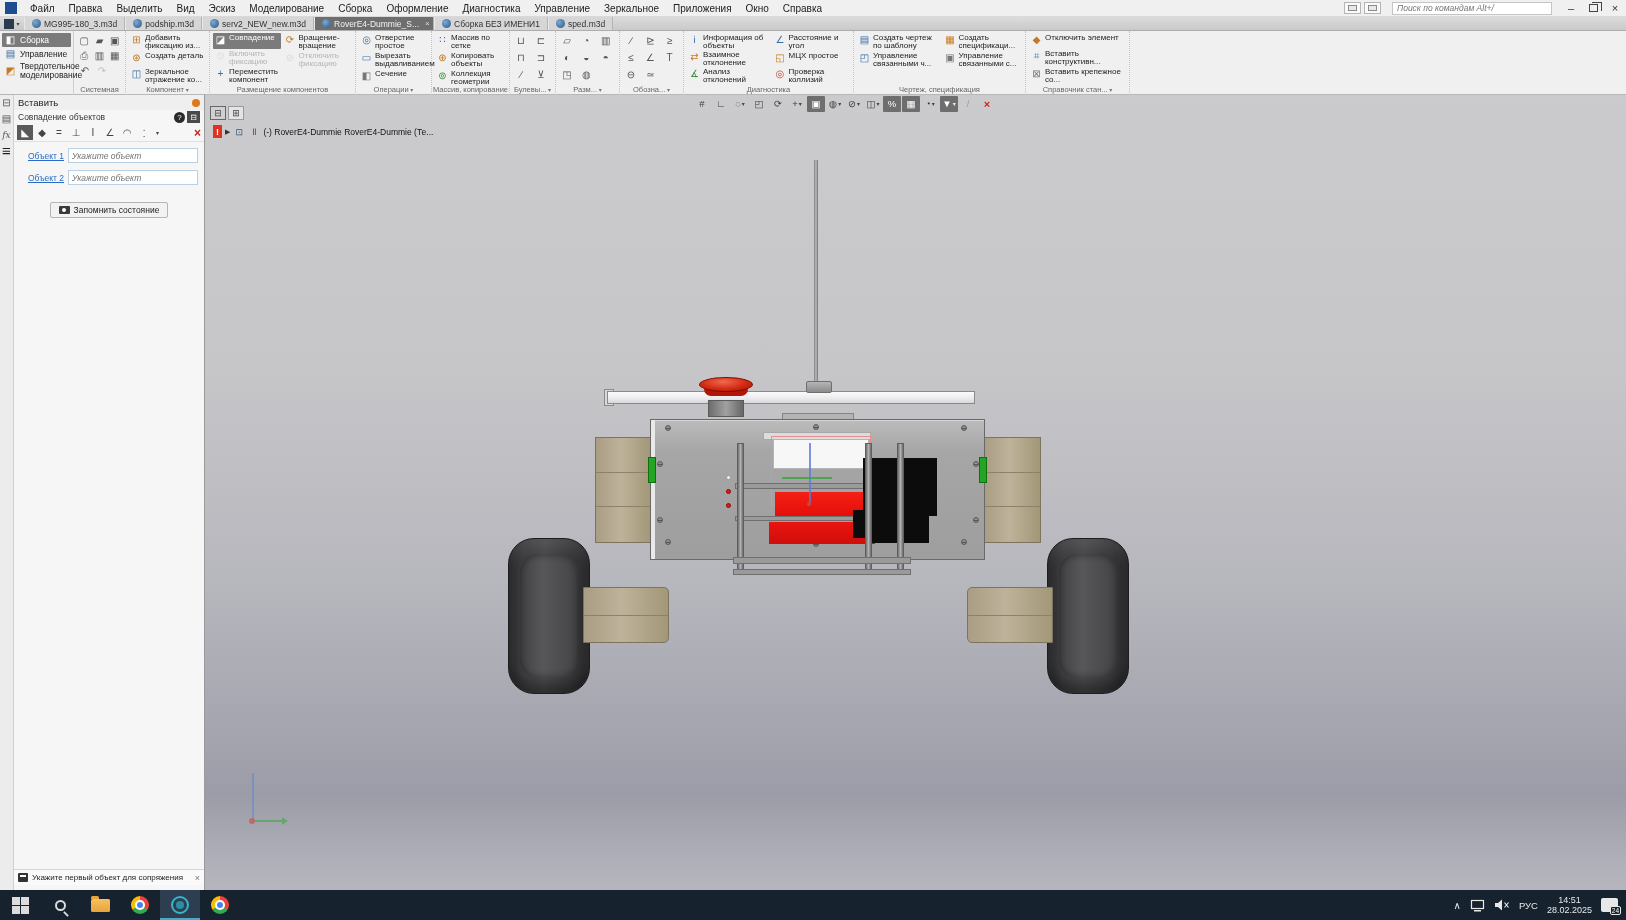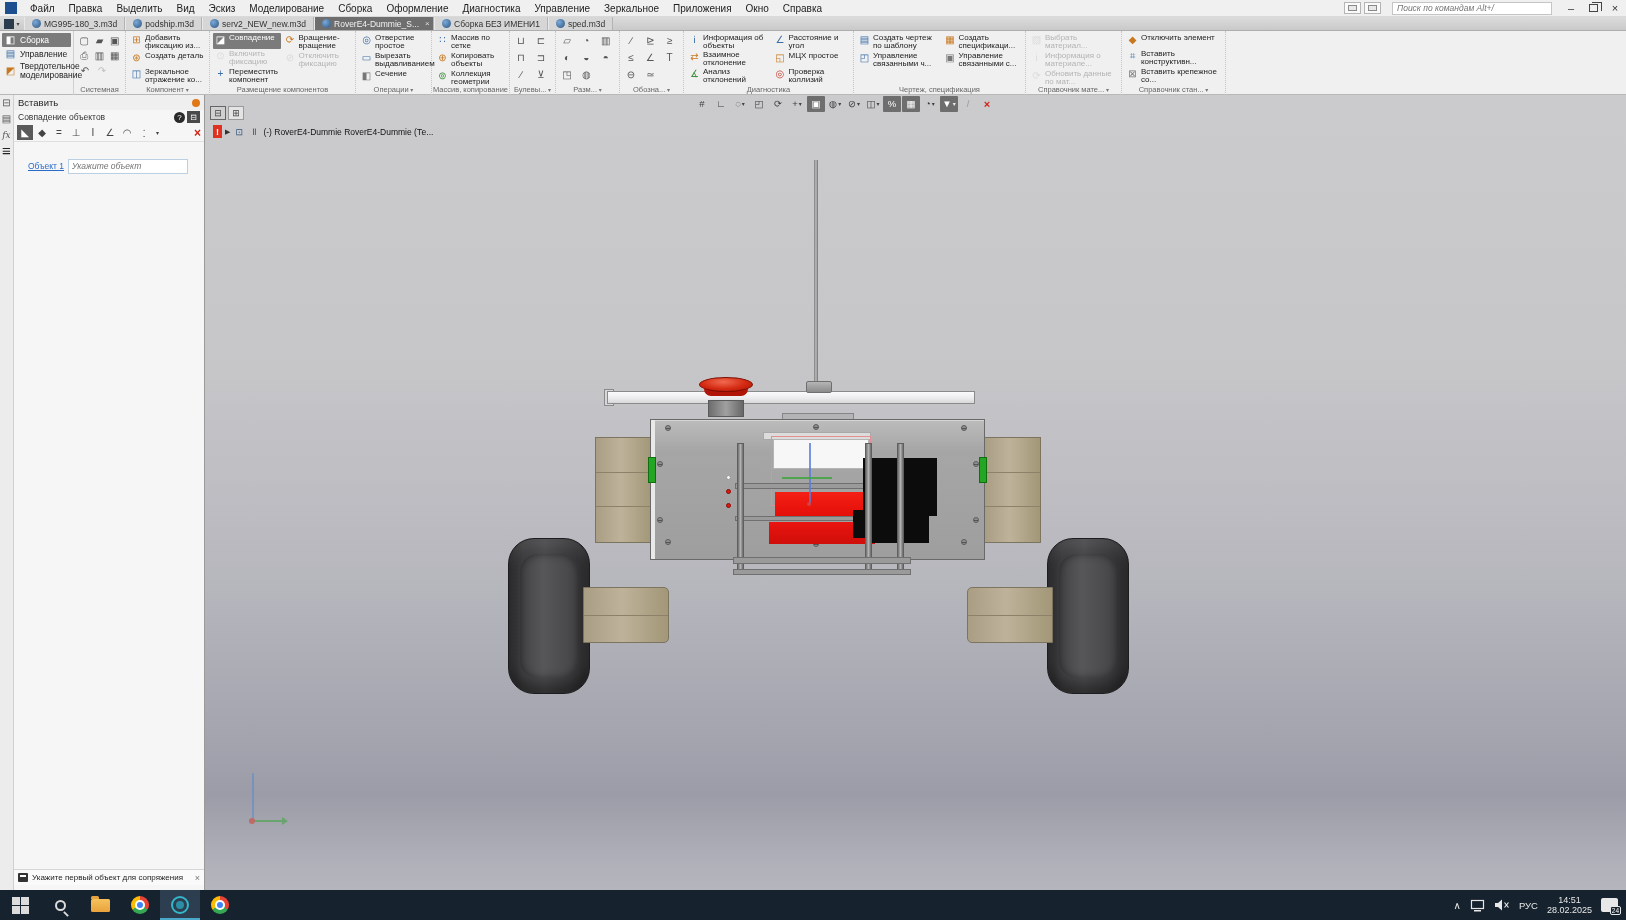--- a/index.html
+++ b/index.html
@@ -59,21 +59,21 @@
 .pin{width:8px;height:8px;border-radius:50%;background:#e07818}
 .psub{height:14px;display:flex;align-items:center;padding:0 4px;font-size:8.5px;color:#333}
 .psub .sp{flex:1}
 .qmark{width:11px;height:11px;border-radius:50%;background:#2a2a2a;color:#fff;font-size:8px;display:flex;align-items:center;justify-content:center;margin-right:2px}
 .dtile{width:13px;height:12px;background:#4a4a4a;color:#fff;font-size:8px;display:flex;align-items:center;justify-content:center}
 .ptools{height:18px;display:flex;align-items:center;gap:1px;padding:0 3px;border-bottom:1px solid #e0e0e0}
 .mt{width:16px;height:15px;display:flex;align-items:center;justify-content:center;font-size:10px;color:#444}
 .mt.sel{background:#5a5a5a;color:#fff}
 .ptools .sp{flex:1}
 .redx{color:#d42015;font-size:12px;font-weight:bold}
-.pform{padding:6px 6px;display:flex;flex-direction:row;gap:19px}
+.pform{padding:6px 6px;display:flex;flex-direction:column;gap:7px}
 .frow{display:flex;align-items:center;gap:4px}
 .flabel{width:44px;text-align:right;font-size:8.5px;color:#2a6bc8;text-decoration:underline;flex:none}
 .fin{flex:1;height:15px;border:1px solid #bcd0e4;background:#fff;font-size:8.5px;font-style:italic;color:#888;padding:0 3px;font-family:"Liberation Sans",sans-serif}
 .remember{margin:10px auto 0 auto;display:flex;align-items:center;gap:4px;border:1px solid #b5b5b5;background:#f2f2f2;font-size:8.5px;color:#222;padding:2px 8px;border-radius:2px}
 .camico{width:11px;height:8px;background:#3a3a3a;border-radius:1px;position:relative}
 .camico:before{content:"";position:absolute;left:3.5px;top:1.5px;width:4px;height:4px;border-radius:50%;background:#fff}
 .pmsg{position:absolute;left:0;bottom:5px;width:100%;height:16px;background:#fafafa;border-top:1px solid #d5d5d5;display:flex;align-items:center;gap:4px;padding:0 4px}
 .msgico{width:10px;height:9px;background:#333;border-radius:1px;position:relative}
 .msgico:before{content:"";position:absolute;left:2px;top:2px;width:6px;height:2px;background:#fff}
 .pmsg span.txt{font-size:8px;color:#222;flex:1;white-space:nowrap;overflow:hidden}
@@ -409,37 +409,20 @@
             <span>Создать спецификаци...</span>
           </div>
         <div class="rb">
             <span class="ic gy">▣</span>
             <span>Управление связанными с...</span>
           </div>
       </div>
       <div class="glabel">Чертеж, спецификация</div>
     </div>
 
-    <div class="rgroup" style="width:96px">
-      <div class="col">
-        <div class="rb dis">
-            <span class="ic">▨</span>
-            <span>Выбрать материал...</span>
-          </div>
-        <div class="rb dis">
-            <span class="ic">ℹ</span>
-            <span>Информация о материале...</span>
-          </div>
-        <div class="rb dis">
-            <span class="ic">⟳</span>
-            <span>Обновить данные по мат...</span>
-          </div>
-      </div>
-      <div class="glabel ddl">Справочник мате...</div>
-    </div>
 
     <div class="rgroup" style="width:104px">
       <div class="col">
         <div class="rb">
             <span class="ic o">◆</span>
             <span>Отключить элемент</span>
           </div>
         <div class="rb">
             <span class="ic bl">⌗</span>
             <span>Вставить конструктивн...</span>

